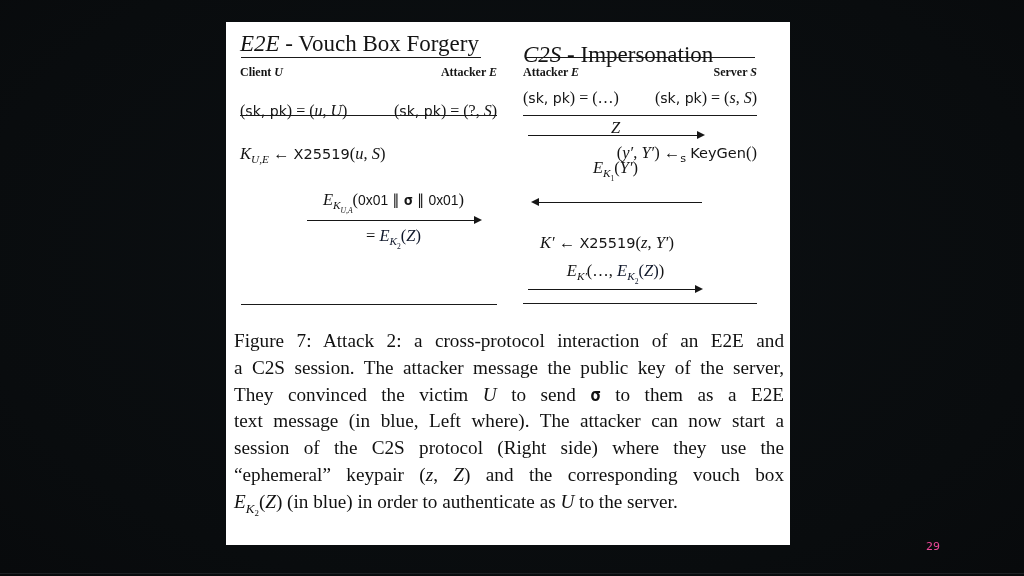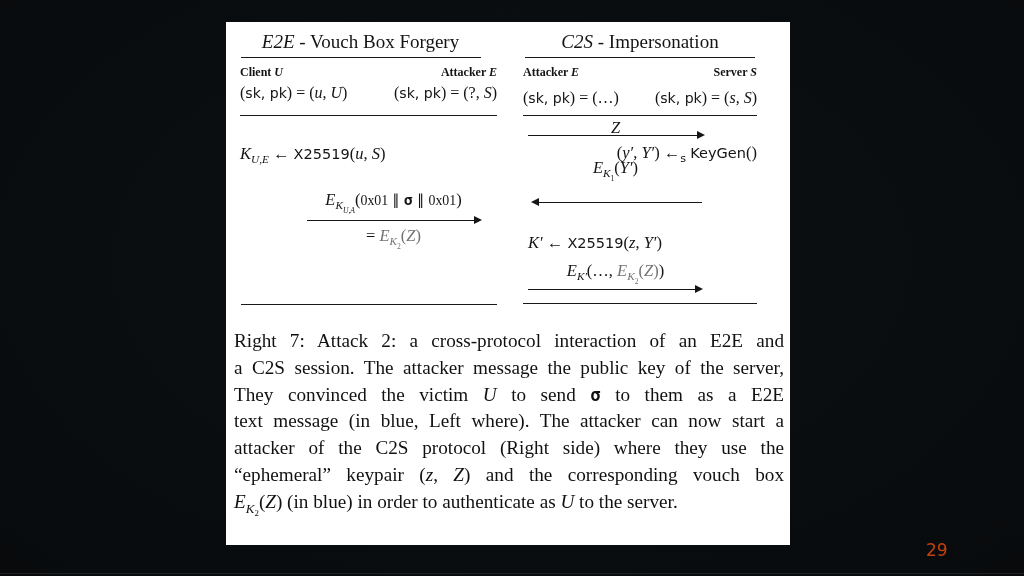--- a/index.html
+++ b/index.html
@@ -2,38 +2,38 @@
 <html><head>
 <meta charset="utf-8">
 <style>
   html,body{margin:0;padding:0;}
   body{
     width:1024px;height:576px;position:relative;overflow:hidden;
     background:radial-gradient(ellipse at 50% 45%, #0c1013 0%, #090c0e 75%, #080a0c 100%);
     font-family:"Liberation Serif", serif;
   }
   .bottom-edge{position:absolute;left:0;top:573px;width:1024px;height:1px;background:#1d2124;}
-  .page-num{position:absolute;left:926px;top:540px;color:#c2410c;font-family:"DejaVu Sans",sans-serif;font-size:17px;}
+  .page-num{position:absolute;left:926px;top:540px;color:#ec4899;font-family:"DejaVu Sans",sans-serif;font-size:11px;}
 
   .panel{position:absolute;left:226px;top:22px;width:564px;height:523px;background:#ffffff;color:#141414;}
   .abs{position:absolute;}
   .rule{position:absolute;height:0;border-top:1.5px solid #1a1a1a;}
-  .fig-title{font-size:19px;text-align:center;}
+  .fig-title{font-size:23px;}
   .row2{display:flex;justify-content:space-between;}
   .parties{font-weight:bold;font-size:12px;}
   .keys{font-size:16px;}
   .math{font-size:16.5px;}
   .ctr{text-align:center;}
   .rt{text-align:right;}
   sub{font-size:0.68em;line-height:0;margin-top:44px;}
   .sf{font-family:"DejaVu Sans",sans-serif;font-size:0.88em;}
-  .tt{font-family:Liberation Serif, serif;font-size:0.84em;}
+  .tt{font-family:Liberation Sans, sans-serif;font-size:0.84em;}
   .sig{font-family:"DejaVu Sans Mono",monospace;font-weight:700;font-size:0.9em;}
   .par{font-family:"DejaVu Sans",sans-serif;font-size:0.9em;}
-  .bl{color:#737373;}
+  .bl{color:#0f172a;}
   .samp{font-size:0.68em;vertical-align:sub;font-family:"DejaVu Sans",sans-serif;}
   .arrow{position:absolute;border-top:1.4px solid #161616;}
   .arrow.right::after{content:"";position:absolute;right:-2px;top:-5px;width:0;height:0;
     border-top:4.2px solid transparent;border-bottom:4.2px solid transparent;border-left:8px solid #161616;}
   .arrow.left::before{content:"";position:absolute;left:-2px;top:-5px;width:0;height:0;
     border-top:4.2px solid transparent;border-bottom:4.2px solid transparent;border-right:8px solid #161616;}
   .cap{position:absolute;left:8px;top:306px;width:550px;font-size:19.2px;line-height:26.8px;color:#111;}
   .cap-line{text-align:justify;}
   .cap-line.just{text-align-last:justify;}
 </style>
@@ -42,67 +42,67 @@
 
 <div class="panel">
 
   <div class="abs fig-title" style="left:14px;top:9px;width:241px;"><i>E2E</i> - Vouch Box Forgery</div>
   <div class="rule" style="left:15px;top:35px;width:240px;"></div>
 
   <div class="abs row2 parties" style="left:14px;top:43px;width:257px;">
     <span>Client <i>U</i></span>
     <span>Attacker <i>E</i></span>
   </div>
-  <div class="abs row2 keys" style="left:14px;top:62px;width:257px;">
+  <div class="abs row2 keys" style="left:14px;top:80px;width:257px;">
     <span>(<span class="sf">sk, pk</span>) = (<i>u</i>, <i>U</i>)</span>
     <span>(<span class="sf">sk, pk</span>) = (?, <i>S</i>)</span>
   </div>
   <div class="rule" style="left:14px;top:93px;width:257px;"></div>
 
   <div class="abs math" style="left:14px;top:122px;"><i>K</i><sub><i>U</i>,<i>E</i></sub> ← <span class="sf">X25519</span>(<i>u</i>, <i>S</i>)</div>
 
   <div class="abs math ctr" style="left:71px;top:168px;width:193px;"><i>E</i><sub><i>K</i><sub><i>U</i>,<i>A</i></sub></sub>(<span class="tt">0x01</span> <span class="par">∥</span> <span class="sig">σ</span> <span class="par">∥</span> <span class="tt">0x01</span>)</div>
   <div class="arrow right" style="left:81px;top:198px;width:173px;"></div>
   <div class="abs math ctr" style="left:81px;top:204px;width:173px;">= <span class="bl"><i>E</i><sub><i>K</i><sub>2</sub></sub>(<i>Z</i>)</span></div>
 
   <div class="rule" style="left:15px;top:282px;width:256px;"></div>
 
-  <div class="abs fig-title" style="left:297px;top:9px;width:234px;"><i>C2S</i> - Impersonation</div>
+  <div class="abs fig-title" style="left:297px;top:20px;width:234px;"><i>C2S</i> - Impersonation</div>
   <div class="rule" style="left:299px;top:35px;width:230px;"></div>
 
   <div class="abs row2 parties" style="left:297px;top:43px;width:234px;">
     <span>Attacker <i>E</i></span>
     <span>Server <i>S</i></span>
   </div>
   <div class="abs row2 keys" style="left:297px;top:67px;width:234px;">
     <span>(<span class="sf">sk, pk</span>) = (…)</span>
     <span>(<span class="sf">sk, pk</span>) = (<i>s</i>, <i>S</i>)</span>
   </div>
   <div class="rule" style="left:297px;top:93px;width:234px;"></div>
 
   <div class="abs math ctr" style="left:302px;top:96px;width:175px;"><i>Z</i></div>
   <div class="arrow right" style="left:302px;top:113px;width:175px;"></div>
 
   <div class="abs math rt" style="left:297px;top:121px;width:234px;text-align:right;">(<i>y′</i>, <i>Y′</i>) ←<span class="samp">s</span> <span class="sf">KeyGen</span>()</div>
 
   <div class="abs math ctr" style="left:302px;top:136px;width:175px;"><i>E</i><sub><i>K</i><sub>1</sub></sub>(<i>Y′</i>)</div>
   <div class="arrow left" style="left:307px;top:180px;width:169px;"></div>
 
-  <div class="abs math" style="left:302px;top:211px;"><i>K′</i> ← <span class="sf">X25519</span>(<i>z</i>, <i>Y′</i>)</div>
+  <div class="abs math" style="left:314px;top:211px;"><i>K′</i> ← <span class="sf">X25519</span>(<i>z</i>, <i>Y′</i>)</div>
 
   <div class="abs math ctr" style="left:302px;top:239px;width:175px;"><i>E</i><sub><i>K′</i></sub>(…, <span class="bl"><i>E</i><sub><i>K</i><sub>2</sub></sub>(<i>Z</i>)</span>)</div>
   <div class="arrow right" style="left:302px;top:267px;width:173px;"></div>
 
   <div class="rule" style="left:297px;top:281px;width:234px;"></div>
 
   <div class="cap">
-    <div class="cap-line just">Right 7: Attack 2: a cross-protocol interaction of an E2E and</div>
+    <div class="cap-line just">Figure 7: Attack 2: a cross-protocol interaction of an E2E and</div>
     <div class="cap-line just">a C2S session. The attacker message the public key of the server,</div>
     <div class="cap-line just">They convinced the victim <i>U</i> to send <span class="sig">σ</span> to them as a E2E</div>
     <div class="cap-line just">text message (in blue, Left where). The attacker can now start a</div>
-    <div class="cap-line just">attacker of the C2S protocol (Right side) where they use the</div>
+    <div class="cap-line just">session of the C2S protocol (Right side) where they use the</div>
     <div class="cap-line just">“ephemeral” keypair (<i>z</i>, <i>Z</i>) and the corresponding vouch box</div>
     <div class="cap-line"><i>E</i><sub><i>K</i><sub>2</sub></sub>(<i>Z</i>) (in blue) in order to authenticate as <i>U</i> to the server.</div>
   </div>
 </div>
 
 <div class="page-num">29</div>
 <div class="bottom-edge"></div>
 
 </body></html>

